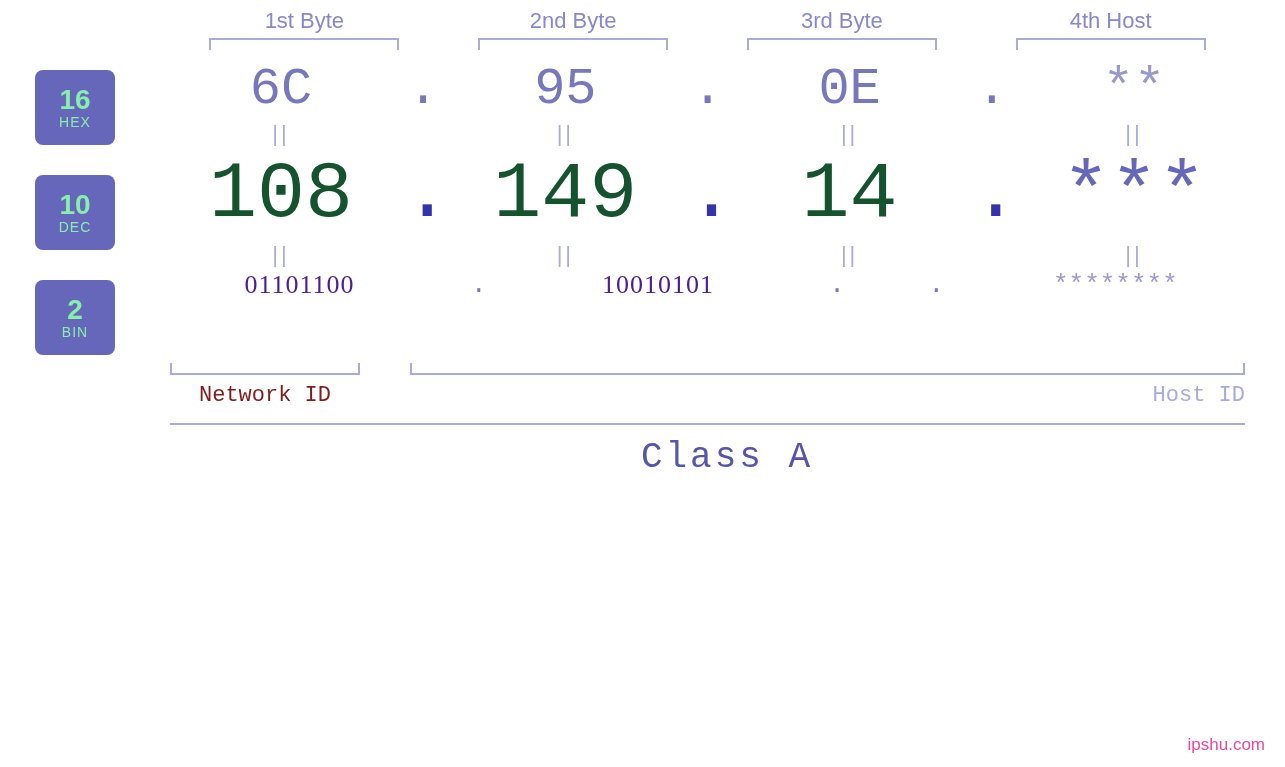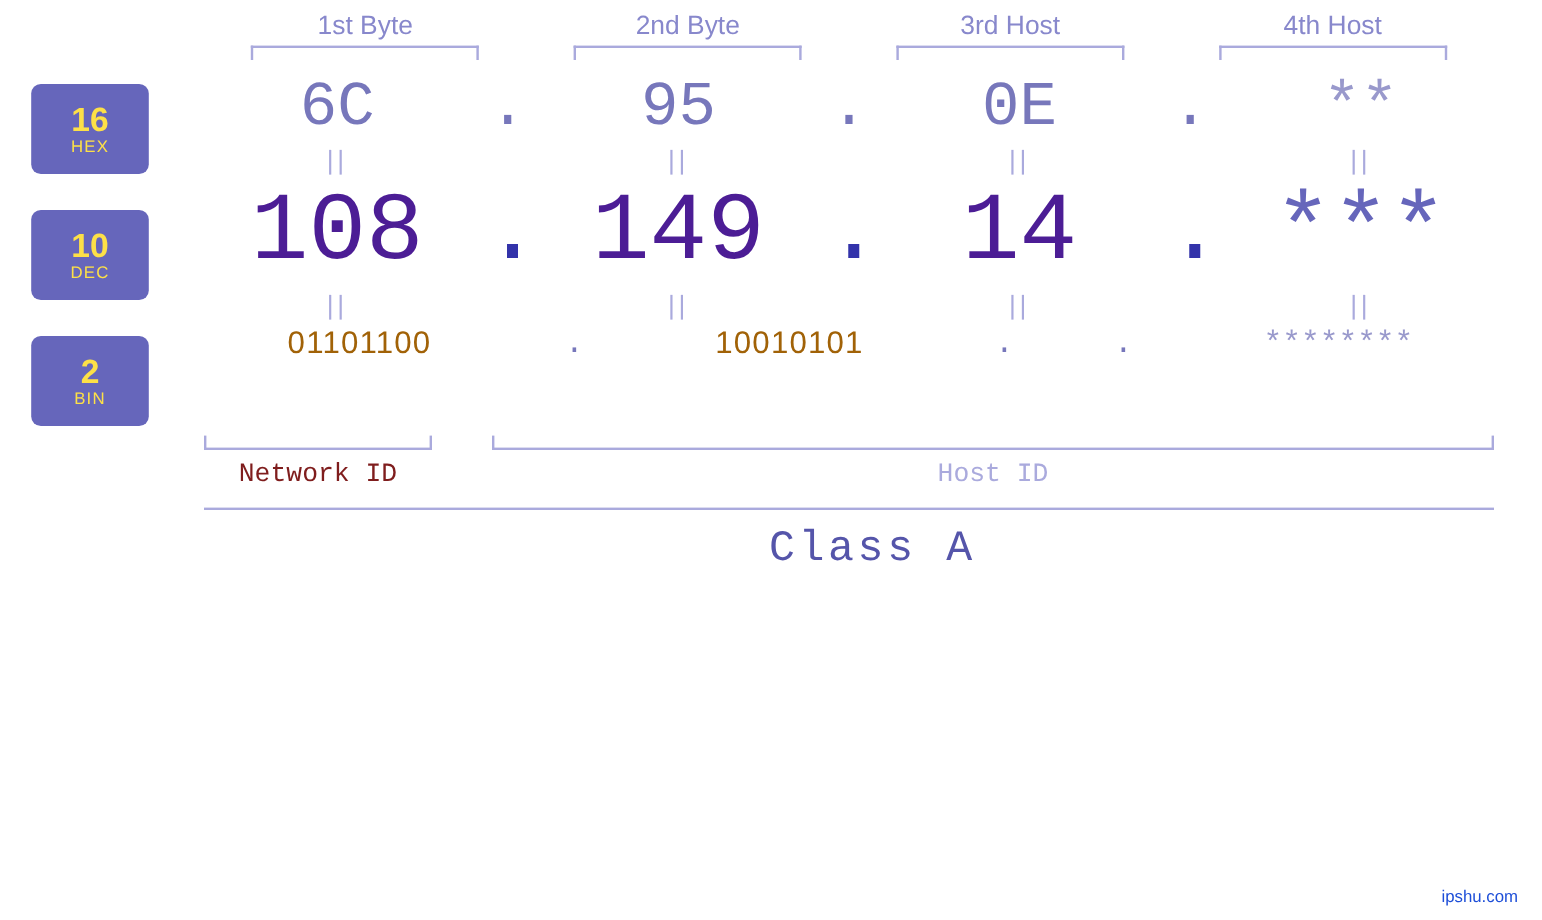--- a/index.html
+++ b/index.html
@@ -74,22 +74,22 @@
       align-items: center;
       justify-content: space-around;
       width: 130px;
       padding-left: 20px;
       padding-top: 10px;
       gap: 30px;
     }
 
     .badge {
       background: #6666bb;
-      color: #fde047;
-      width: 98px;
+      color: #86efac;
+      width: 80px;
       height: 75px;
       border-radius: 8px;
       display: flex;
       flex-direction: column;
       align-items: center;
       justify-content: center;
       font-family: Arial, sans-serif;
     }
 
     .badge-num {
@@ -170,74 +170,74 @@
       font-family: Arial, sans-serif;
       letter-spacing: 3px;
     }
 
     .equals-dot-cell {
       width: 40px;
     }
 
     
     .dec-value {
-      color: #4c1d95;
+      color: #14532d;
       font-size: 80px;
       font-family: 'Courier New', Courier, monospace;
       font-weight: normal;
     }
 
     .dec-dot {
       color: #3333aa;
       font-size: 80px;
     }
 
     .dec-masked {
       color: #6666bb;
       font-size: 80px;
     }
 
     
     .bin-value {
-      color: #a16207;
+      color: #4c1d95;
       font-size: 26px;
-      font-family: Liberation Sans, sans-serif;
+      font-family: Liberation Serif, serif;
       font-weight: normal;
       letter-spacing: 1px;
     }
 
     .bin-dot {
       color: #7777bb;
       font-size: 26px;
     }
 
     .bin-masked {
       color: #9999cc;
       font-size: 26px;
     }
 
     
     .watermark {
       position: absolute;
       bottom: 12px;
       right: 20px;
-      color: #1d4ed8;
-      font-size: 14px;
+      color: #ec4899;
+      font-size: 17px;
       font-family: Arial, sans-serif;
     }
   </style>
 </head>
 <body>
 
 <div class="main-container">
 
   <div class="byte-headers">
     <div class="byte-label">1st Byte</div>
     <div class="byte-label">2nd Byte</div>
-    <div class="byte-label">3rd Host</div>
+    <div class="byte-label">3rd Byte</div>
     <div class="byte-label">4th Host</div>
   </div>
 
   <div class="bracket-row">
     <div class="bracket"></div>
     <div class="bracket"></div>
     <div class="bracket"></div>
     <div class="bracket"></div>
   </div>
 
@@ -354,21 +354,21 @@
 
   <div style="display:flex; margin-left:130px; width:calc(1285px - 130px); padding:0 40px; margin-top:8px; align-items:flex-start;">
 
     <div style="width:190px; height:12px; border-bottom:2px solid #aaaadd; border-left:2px solid #aaaadd; border-right:2px solid #aaaadd;"></div>
 
     <div style="flex:1; height:12px; border-bottom:2px solid #aaaadd; border-left:2px solid #aaaadd; border-right:2px solid #aaaadd; margin-left:50px;"></div>
   </div>
 
   <div style="display:flex; margin-left:130px; width:calc(1285px - 130px); padding:0 40px; margin-top:8px;">
     <div style="width:190px; text-align:center; color:#7f1d1d; font-size:22px; font-family:'Courier New',Courier,monospace;">Network ID</div>
-    <div style="flex:1; text-align:center; color:#aaaadd; font-size:22px; font-family:'Courier New',Courier,monospace; margin-left:50px;">Host ID</div>
+    <div style="flex:1; text-align:right; color:#aaaadd; font-size:22px; font-family:'Courier New',Courier,monospace; margin-left:50px;">Host ID</div>
   </div>
 
   <div style="width:calc(1285px - 130px - 80px); margin-left:130px; margin-top:15px;">
     <div style="width:100%; border-top:2px solid #aaaadd;"></div>
     <div style="display:flex; justify-content:center; margin-top:12px;">
       <span style="color:#5555aa; font-size:36px; font-family:'Courier New',Courier,monospace; letter-spacing:3px;margin-left:39px;">Class A</span>
     </div>
   </div>
 
   <div class="watermark">ipshu.com</div>

